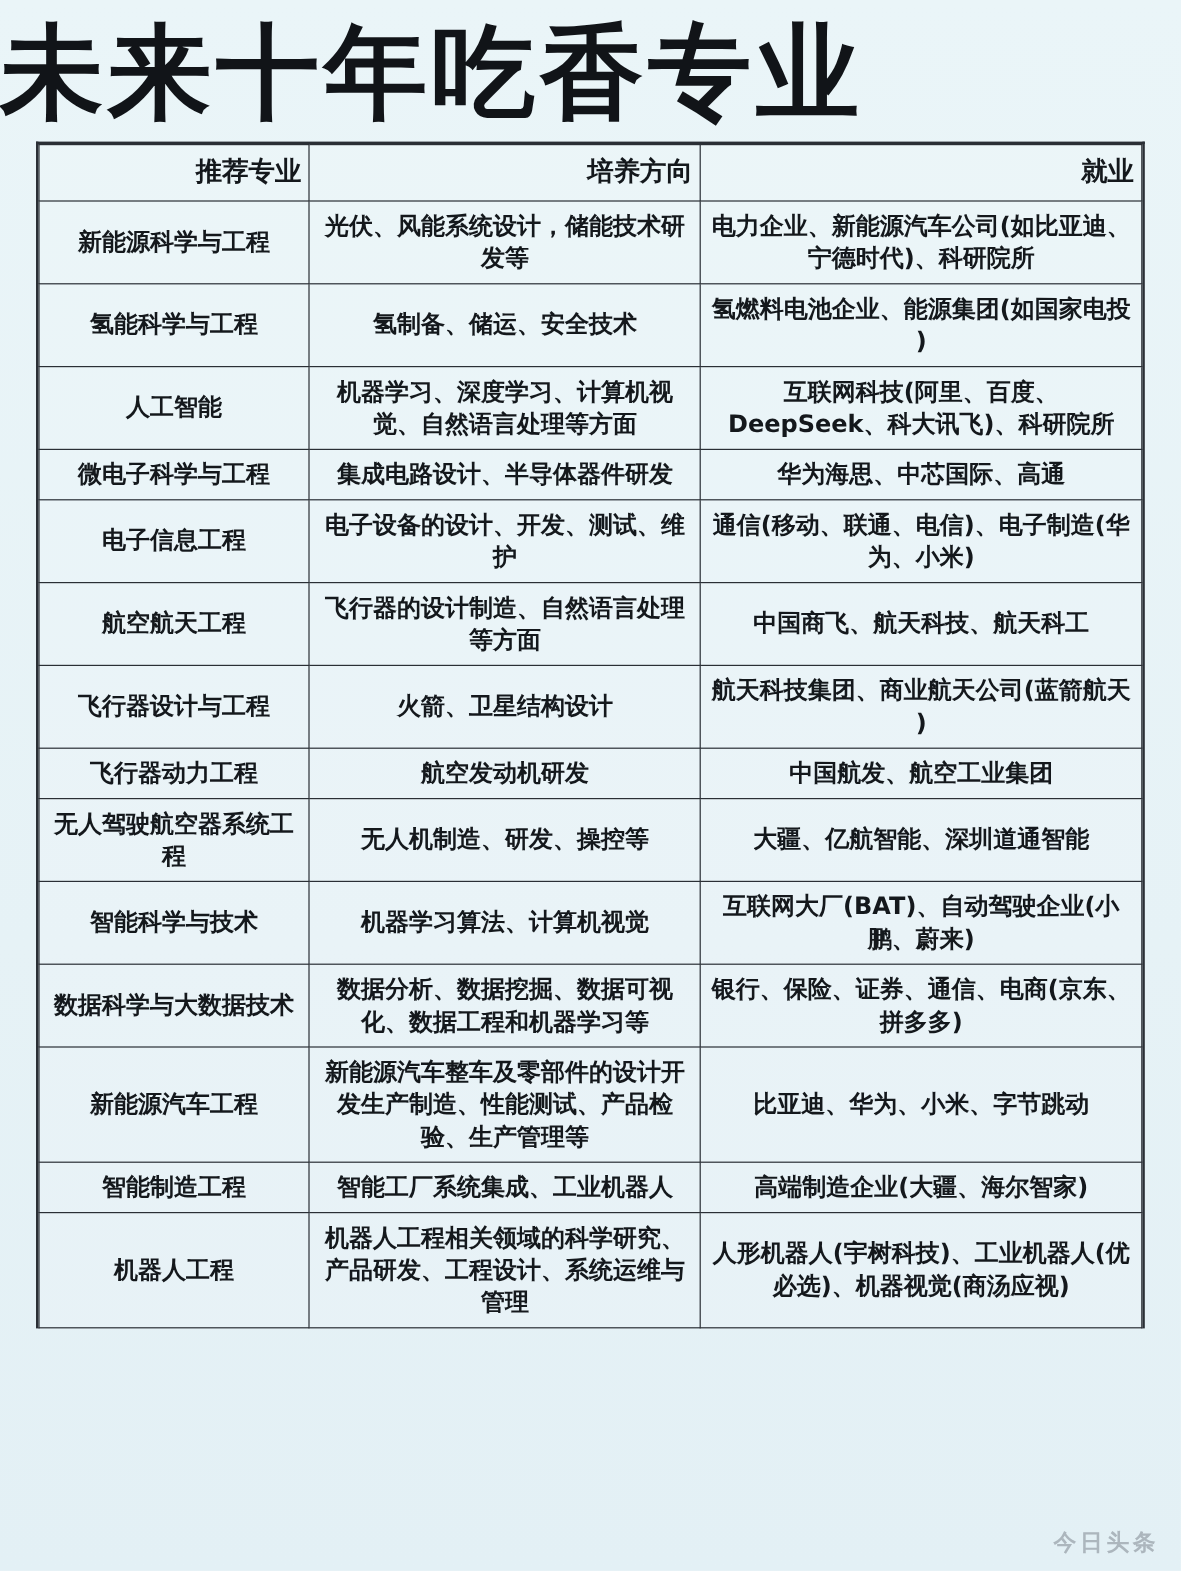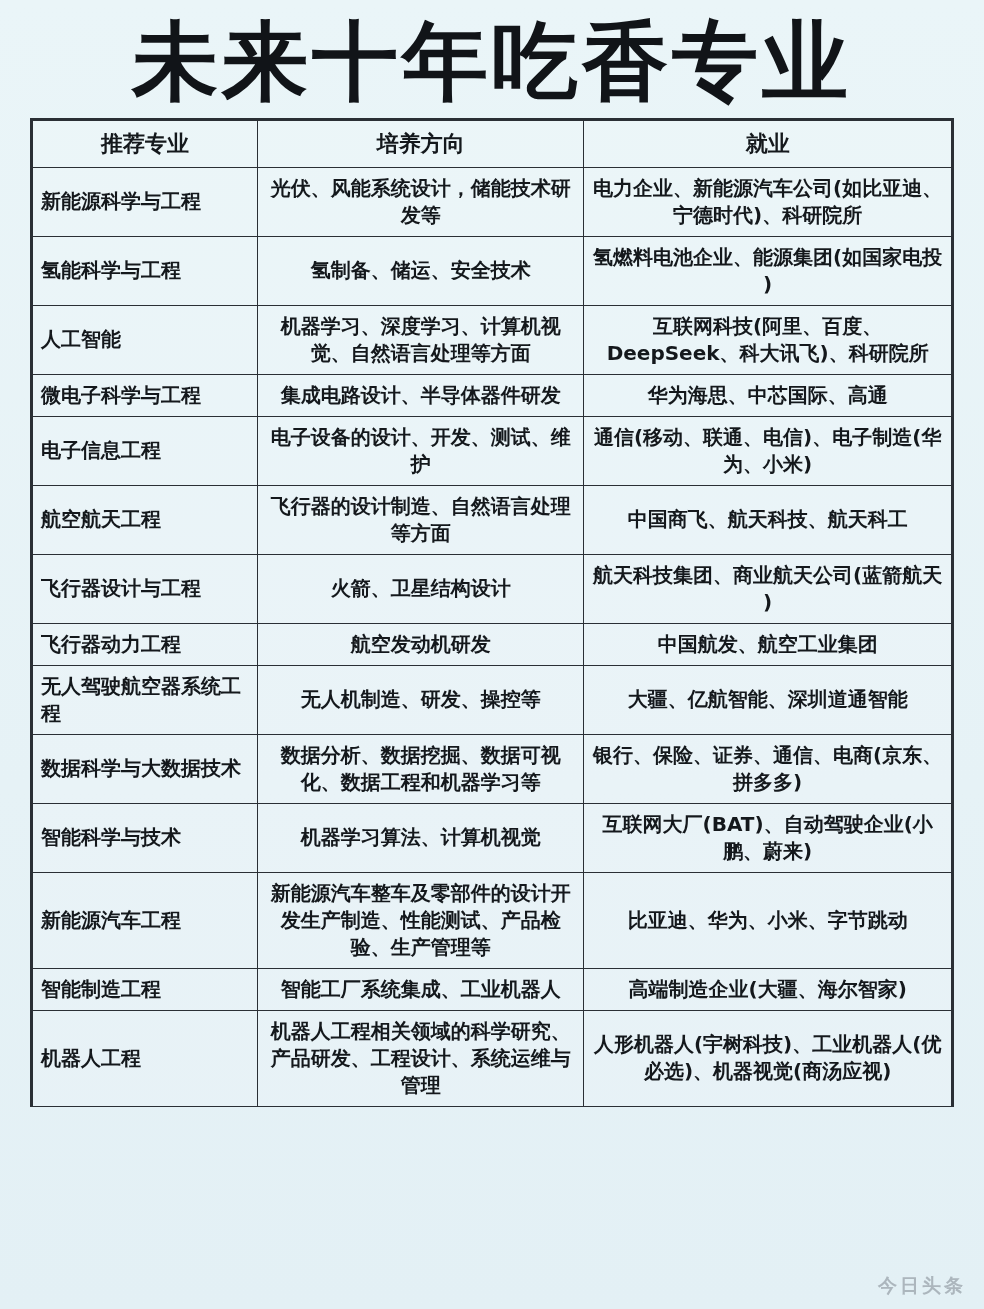--- a/index.html
+++ b/index.html
@@ -14,21 +14,20 @@
     overflow: hidden;
   }
   .page {
     position: relative;
     width: 984px;
     height: 1309px;
     background: linear-gradient(180deg, #eaf5f8 0%, #e6f2f6 60%, #e3f0f5 100%);
     box-sizing: border-box;
   }
   .title {
-    text-align: center;
     font-size: 86px;
     font-weight: 700;
     letter-spacing: 4px;
     color: #111418;
     padding: 16px 0 8px 0;
     line-height: 1.05;
     white-space: nowrap;
     font-family: "DejaVu Sans", "Liberation Sans", sans-serif;
   }
   .table-wrap {
@@ -48,26 +47,27 @@
   table.grid th, table.grid td {
     border: 1.5px solid #2a2f35;
     padding: 7px 8px;
     vertical-align: middle;
     font-size: 20px;
     line-height: 1.35;
     color: #14181c;
     font-weight: 600;
   }
   table.grid th {
-    text-align: center;
+    text-align: right;
     font-size: 22px;
     font-weight: 700;
     padding: 8px 6px;
   }
   td.col-major {
+    text-align: center;
     font-size: 20.5px;
   }
   td.col-dir, td.col-job {
     text-align: center;
   }
   .watermark {
     position: absolute;
     right: 18px;
     bottom: 10px;
     font-size: 19px;
@@ -144,28 +144,28 @@
             <td class="col-major">飞行器动力工程</td>
             <td class="col-dir">航空发动机研发</td>
             <td class="col-job">中国航发、航空工业集团</td>
           </tr>
           <tr>
             <td class="col-major">无人驾驶航空器系统工程</td>
             <td class="col-dir">无人机制造、研发、操控等</td>
             <td class="col-job">大疆、亿航智能、深圳道通智能</td>
           </tr>
           <tr>
+            <td class="col-major">智能科学与技术</td>
+            <td class="col-dir">机器学习算法、计算机视觉</td>
+            <td class="col-job">互联网大厂(BAT)、自动驾驶企业(小鹏、蔚来)</td>
+          </tr>
+          <tr>
             <td class="col-major">数据科学与大数据技术</td>
             <td class="col-dir">数据分析、数据挖掘、数据可视化、数据工程和机器学习等</td>
             <td class="col-job">银行、保险、证券、通信、电商(京东、拼多多)</td>
-          </tr>
-          <tr>
-            <td class="col-major">智能科学与技术</td>
-            <td class="col-dir">机器学习算法、计算机视觉</td>
-            <td class="col-job">互联网大厂(BAT)、自动驾驶企业(小鹏、蔚来)</td>
           </tr>
           <tr>
             <td class="col-major">新能源汽车工程</td>
             <td class="col-dir">新能源汽车整车及零部件的设计开发生产制造、性能测试、产品检验、生产管理等</td>
             <td class="col-job">比亚迪、华为、小米、字节跳动</td>
           </tr>
           <tr>
             <td class="col-major">智能制造工程</td>
             <td class="col-dir">智能工厂系统集成、工业机器人</td>
             <td class="col-job">高端制造企业(大疆、海尔智家)</td>

